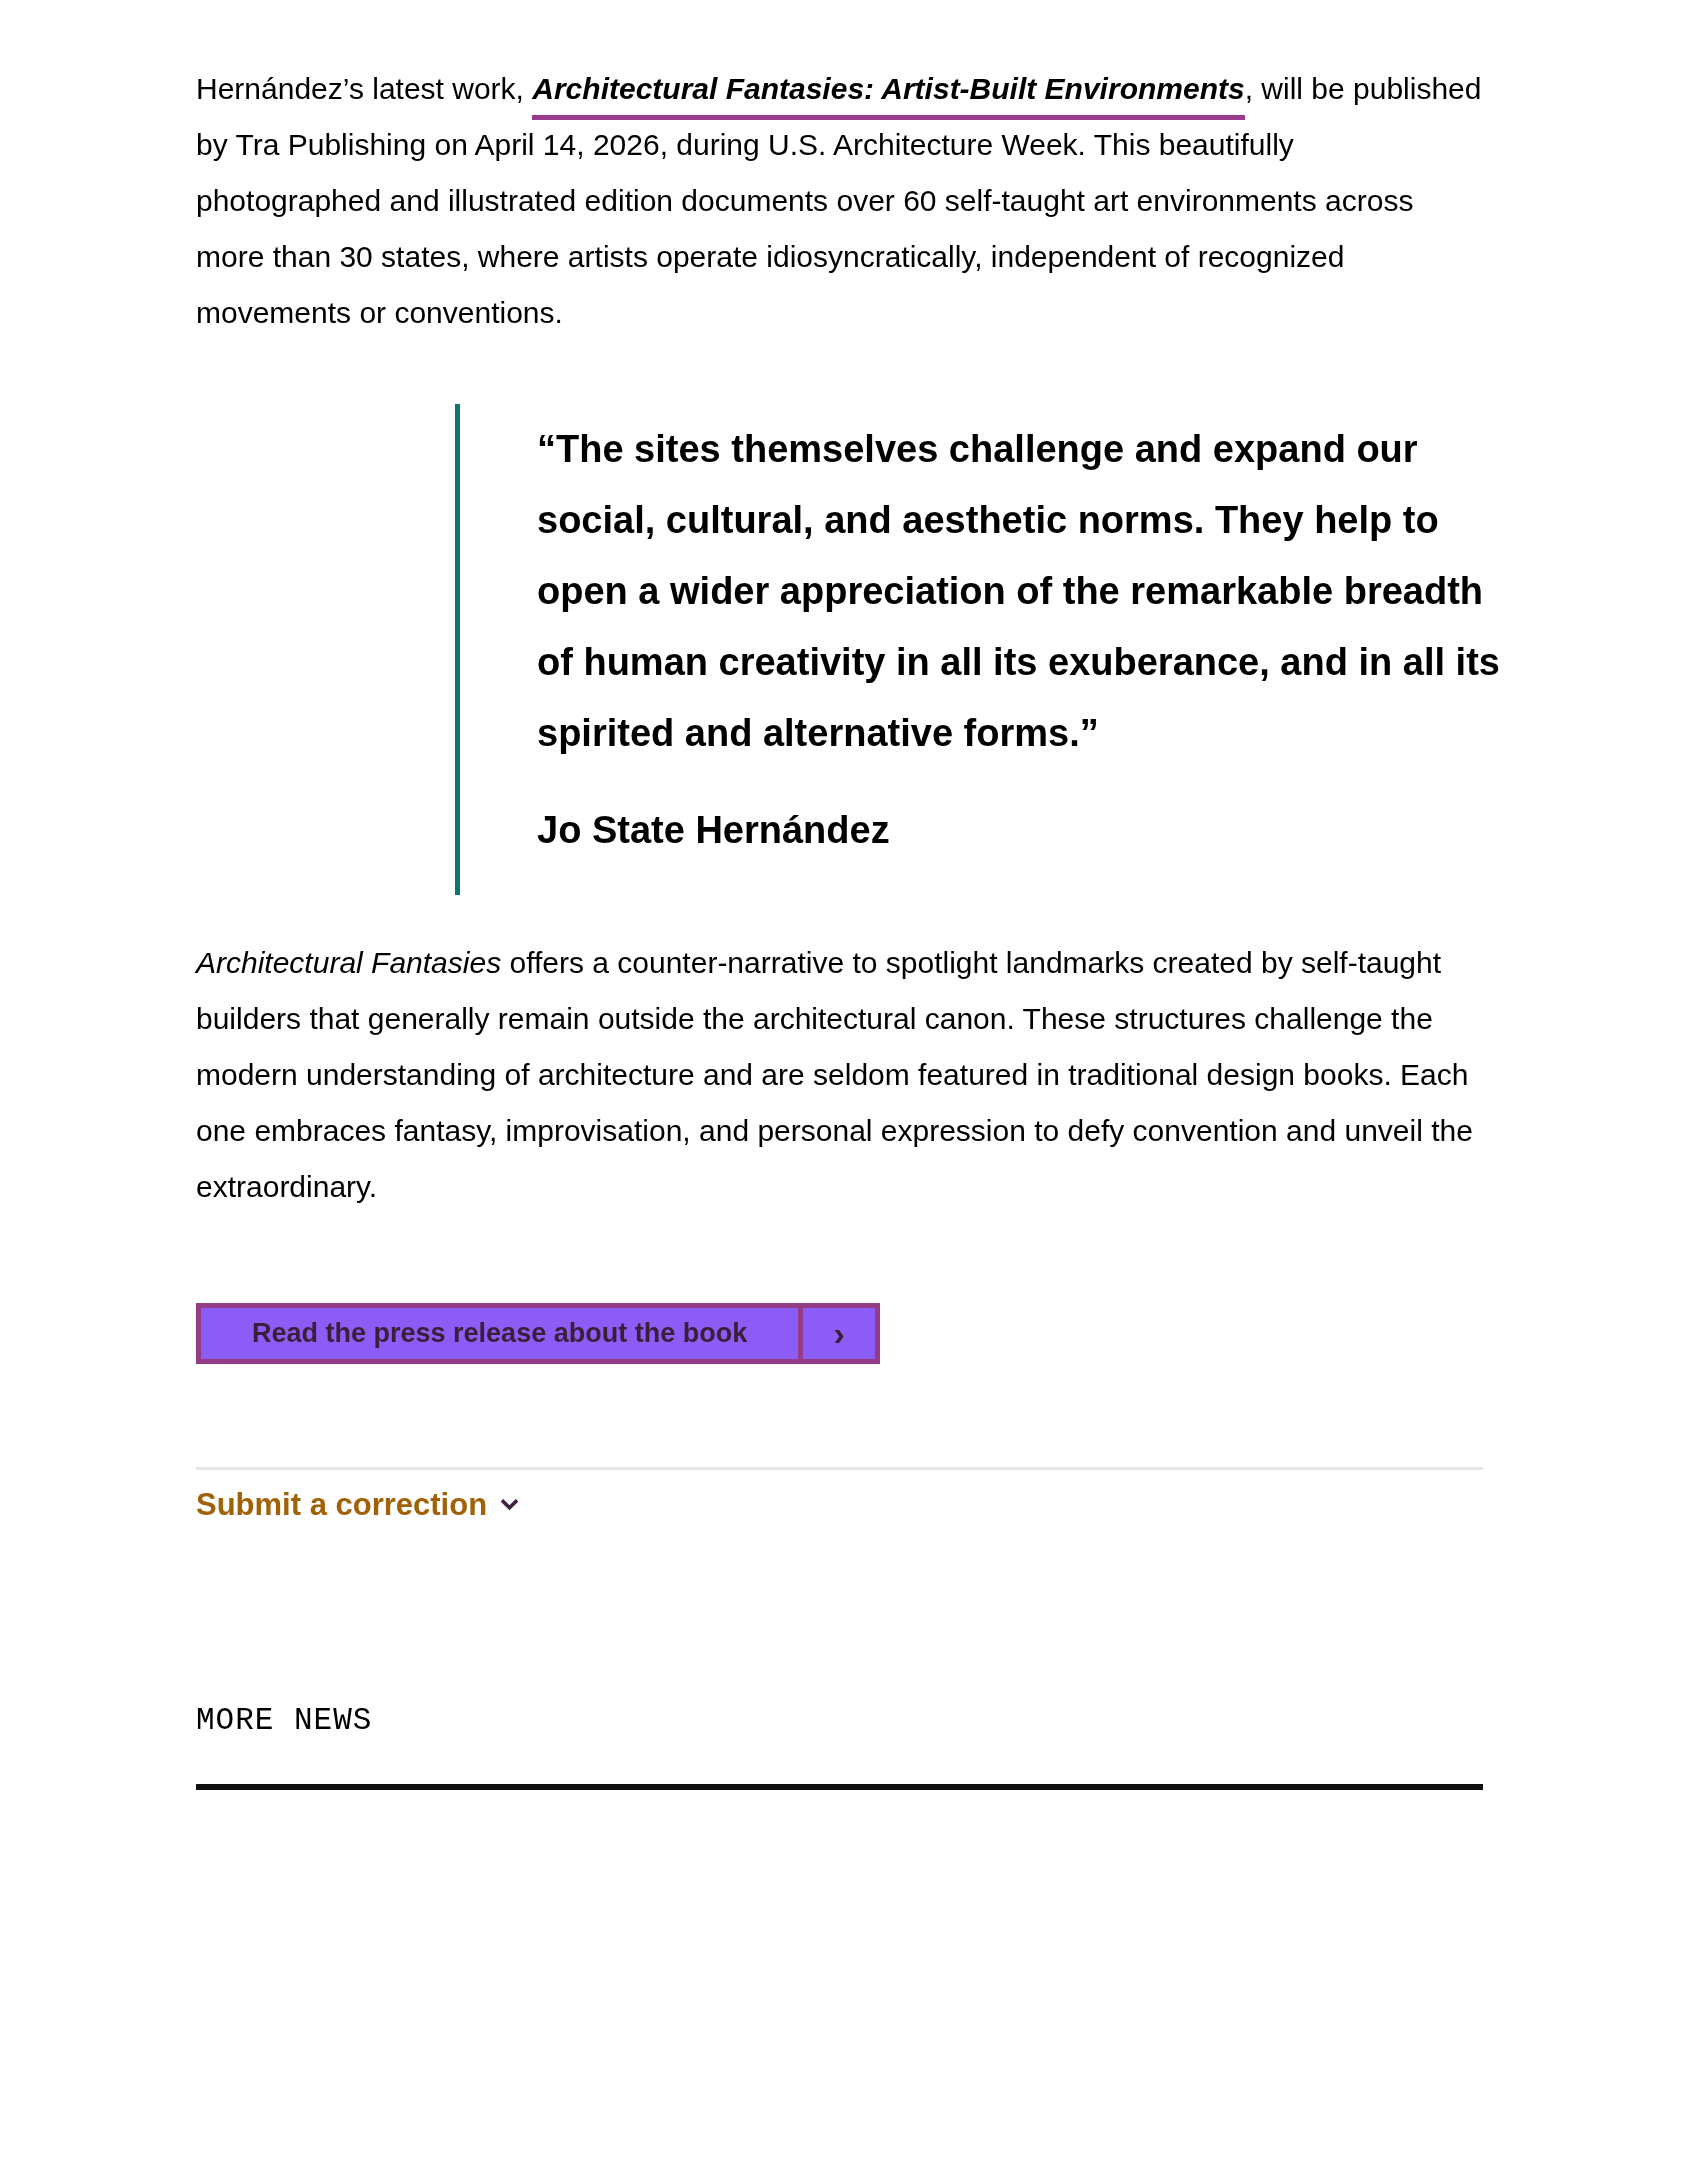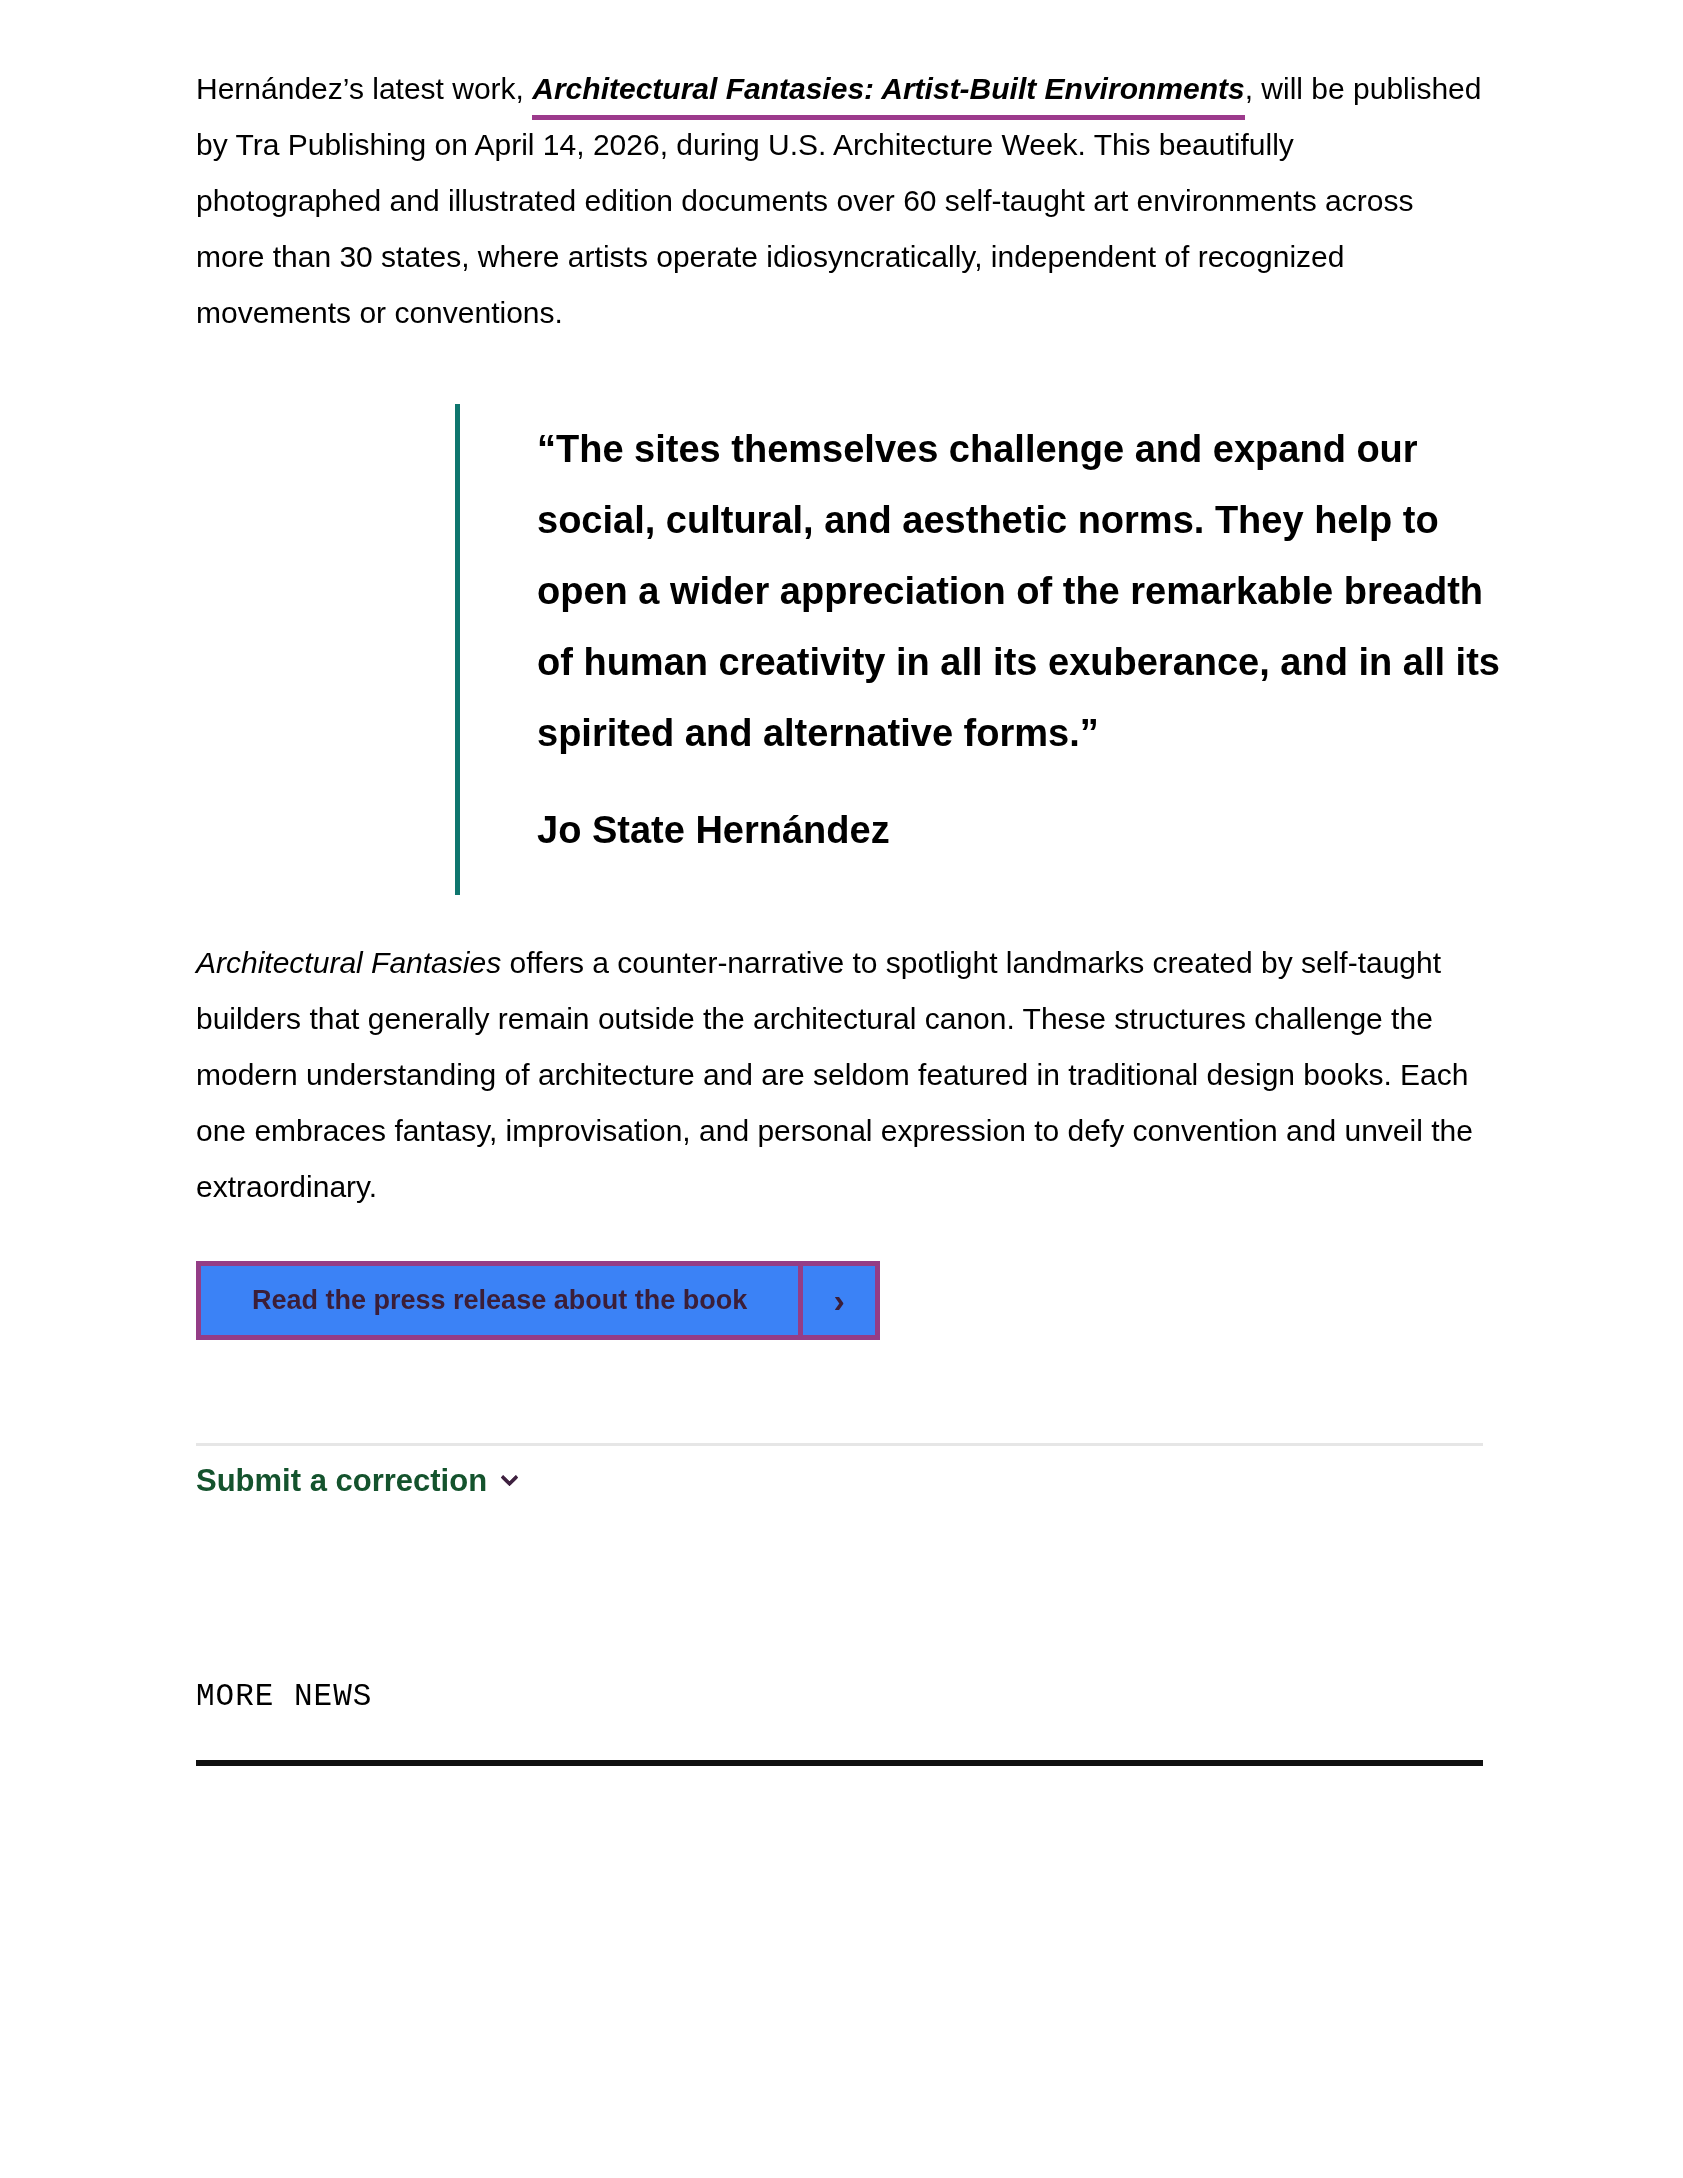--- a/index.html
+++ b/index.html
@@ -51,25 +51,25 @@
     font-weight: bold;
     font-size: 38px;
     line-height: 46px;
     margin-top: 38px;
     color: #000000;
   }
   .article p.after-quote { margin-top: 40px; margin-bottom: 0; }
   .cta-button {
     display: inline-flex;
     align-items: stretch;
-    margin-top: 46px;
+    margin-top: 88px;
     border: 5px solid #943d86;
-    background: #3b82f6;
+    background: #8b5cf6;
     text-decoration: none;
-    height: 79px;
+    height: 61px;
     cursor: pointer;
   }
   .cta-button .cta-label {
     display: flex;
     align-items: center;
     justify-content: center;
     padding: 0 51px;
     min-width: 495px;
     font-size: 27px;
     font-weight: bold;
@@ -92,21 +92,21 @@
     background: #e6e6e6;
     border: none;
     margin-top: 103px;
   }
   .submit-correction {
     display: inline-block;
     margin-top: 16px;
     font-size: 31px;
     font-weight: 600;
     line-height: 37px;
-    color: #14532d;
+    color: #a16207;
     text-decoration: none;
     cursor: pointer;
   }
   .chev-down {
     display: inline-block;
     width: 13px;
     height: 13px;
     border-right: 4px solid #3f2140;
     border-bottom: 4px solid #3f2140;
     border-radius: 2px;

